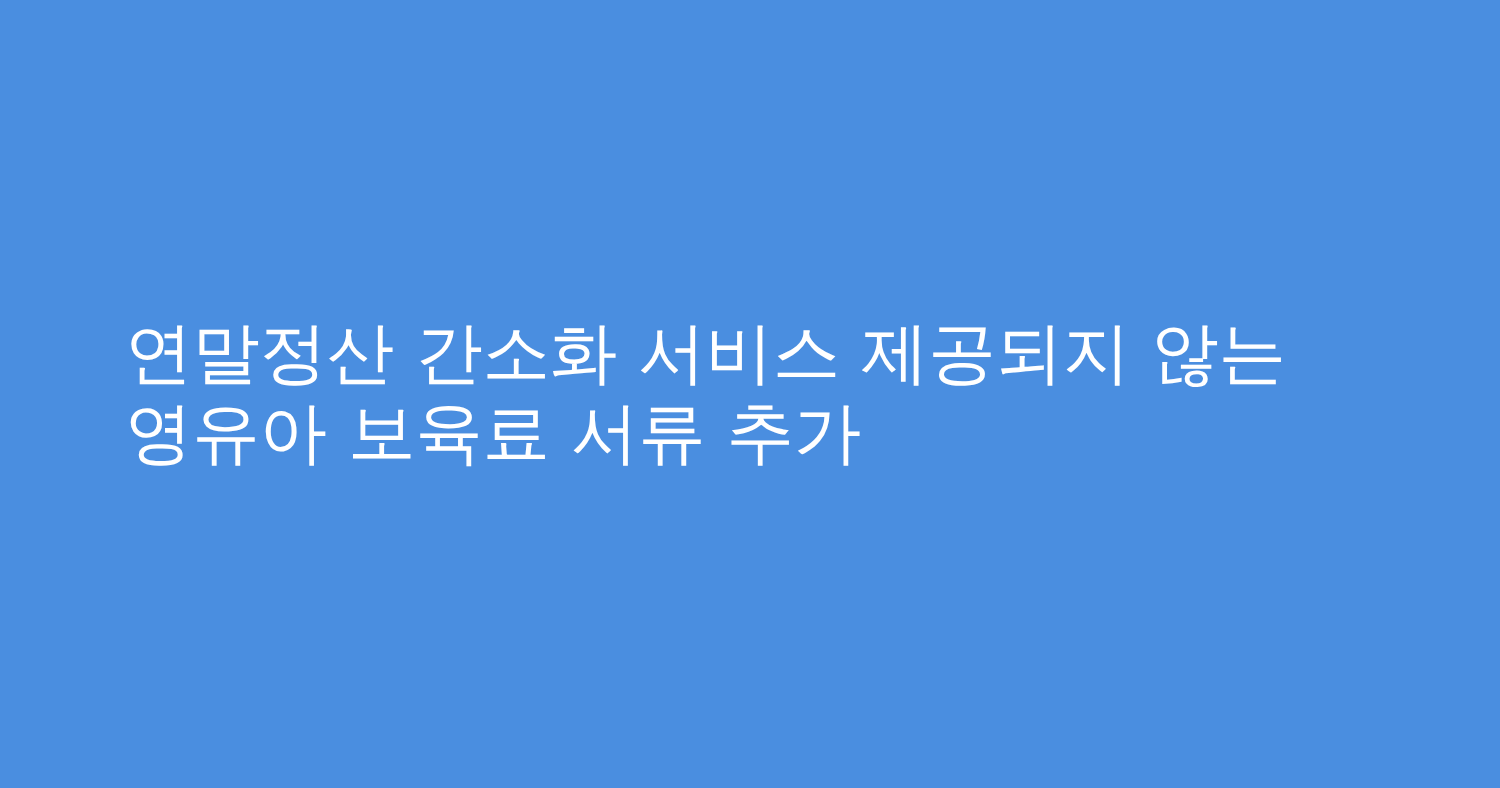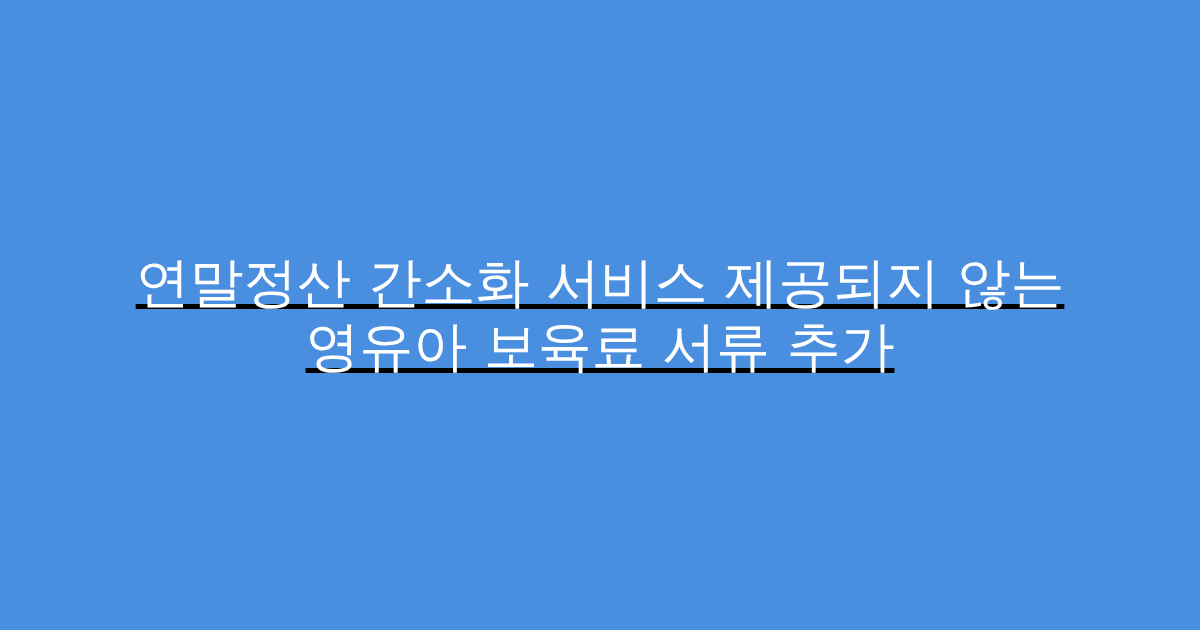--- a/index.html
+++ b/index.html
@@ -25,22 +25,21 @@
     background-color: #4a8ee0;   
     display: flex;
     align-items: center;
     justify-content: center;
     padding: 0 100px;
   }
 
   .og-card__inner {
     width: 100%;
     max-width: 1000px;
-    text-align: center;
-    text-decoration: underline;
+    text-align: left;
   }
 
   .og-card__headline {
     margin: 0;
     color: #ffffff;
     font-size: 54px;
     line-height: 64px;
     font-weight: 400;
     letter-spacing: -0.2px;
     word-break: keep-all;

